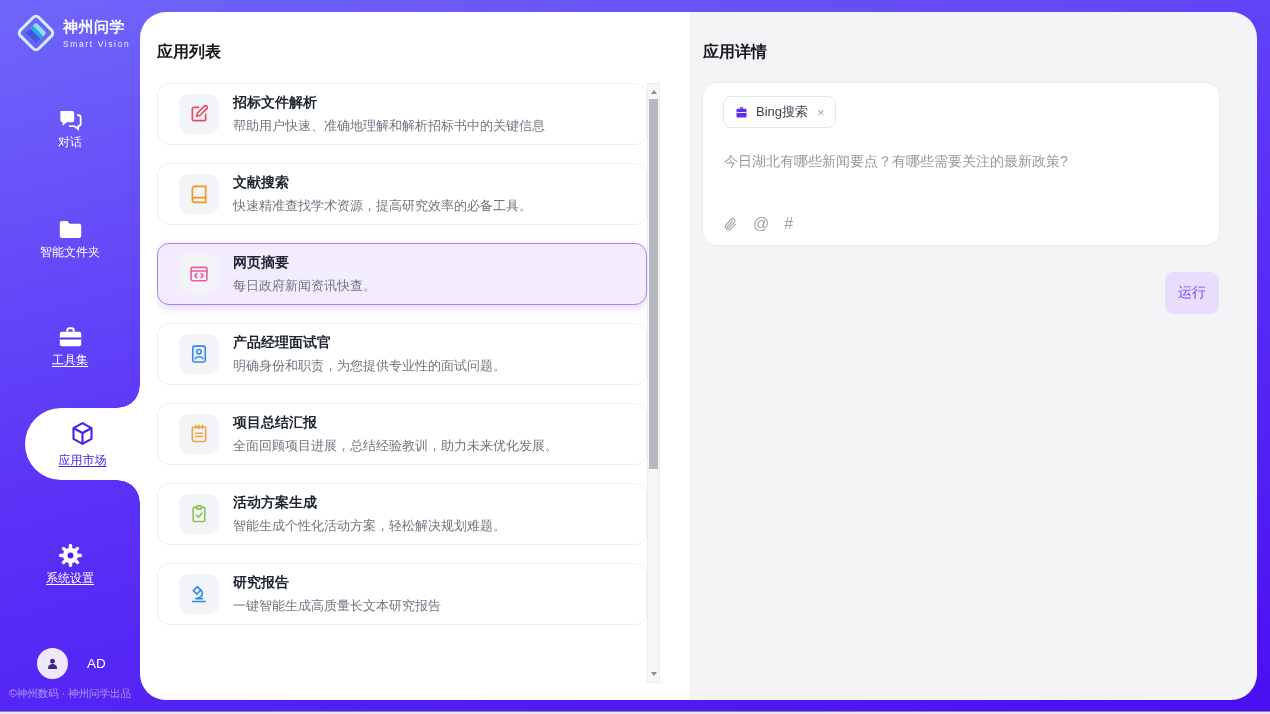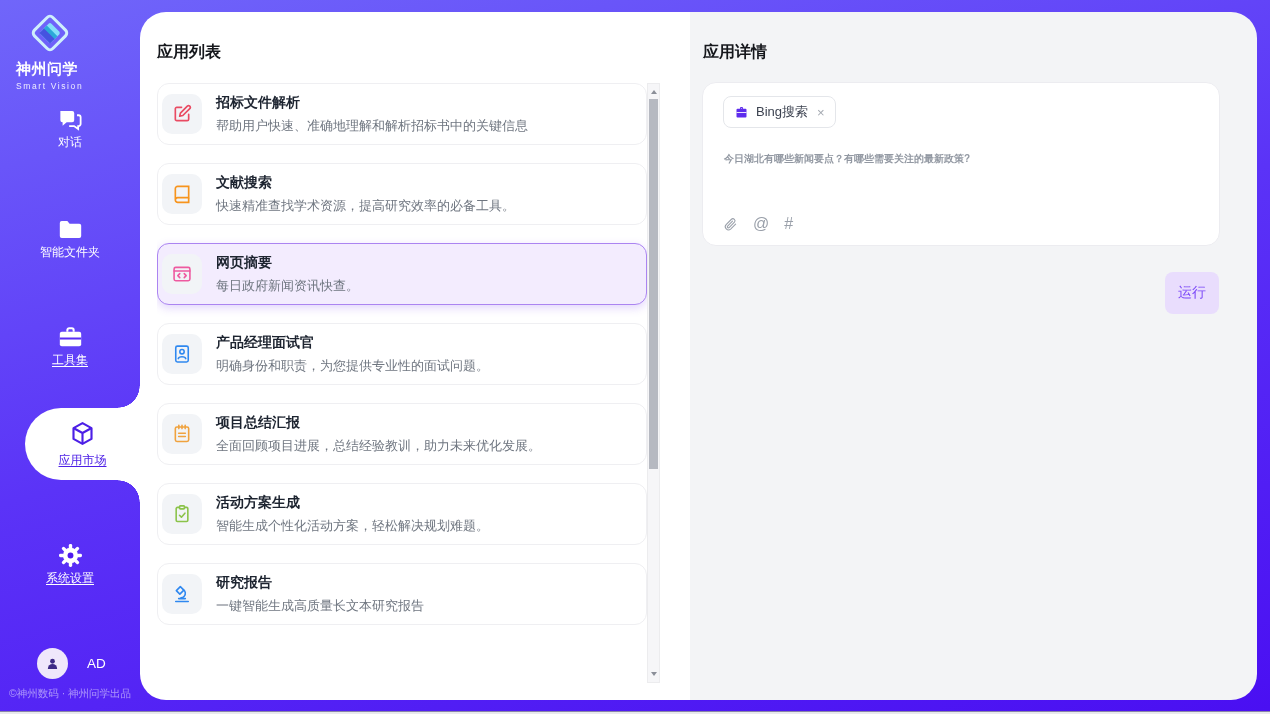--- a/index.html
+++ b/index.html
@@ -24,21 +24,21 @@
   .detail-panel { flex:1; background:#f3f4f6; position:relative; }
   .panel-title { position:absolute; top:30px; font-size:16px; font-weight:700; color:#15171c; }
   .list-panel .panel-title { left:17px; }
   .detail-panel .panel-title { left:13px; }
 
   
   .list-scroll { position:absolute; top:71px; left:17px; width:490px; height:600px; overflow:hidden; }
   .app-card {
     display:flex; align-items:center; height:62px; margin-bottom:18px;
     border:1px solid #efeff2; border-radius:12px; background:#fff;
-    padding-left:4px; cursor:pointer;
+    padding-left:21px; cursor:pointer;
   }
   .app-card.selected {
     background:#f3ecfe; border-color:#ab84f1;
     box-shadow:0 3px 10px rgba(124,63,240,.22);
   }
   .app-icon {
     width:40px; height:40px; border-radius:10px; background:#f2f4f7;
     display:flex; align-items:center; justify-content:center; flex:none;
   }
   .app-icon svg { width:20px; height:20px; display:block; }
@@ -69,38 +69,38 @@
   }
   .tool-tag {
     position:absolute; top:13px; left:20px; display:inline-flex; align-items:center; gap:7px;
     padding:6px 10px; border:1px solid #e4e6ea; border-radius:8px; background:#fff;
     font-size:13px; color:#3c4250; cursor:pointer;
   }
   .tag-icon svg { width:15px; height:15px; display:block; color:#5e2ced; }
   .tag-close { color:#a3a8b0; font-size:13px; margin-left:2px; cursor:pointer; }
   .query {
     position:absolute; top:68px; left:21px; right:20px;
-    font-size:10px; color:#9298a2; line-height:1.5; cursor:text;font-weight:bold;
+    font-size:14px; color:#9298a2; line-height:1.5; cursor:text;
   }
   .composer-tools {
     position:absolute; left:20px; bottom:13px; display:flex; align-items:center; gap:15px;
     color:#9aa0aa;
   }
   .tool-ic { display:inline-flex; align-items:center; cursor:pointer; font-size:16px; line-height:1; }
   .tool-ic svg { width:15px; height:15px; display:block; }
   .run-btn {
     position:absolute; top:260px; right:38px;
     background:#e9ddfd; color:#7b48f8; border:none; border-radius:8px;
     font-size:14px; padding:12px 13px; cursor:pointer;
     font-family:inherit;
   }
 
   
   .sidebar { position:absolute; left:0; top:0; width:140px; height:711px; z-index:3; }
-  .logo { position:absolute; top:13px; left:16px; display:flex; align-items:center; gap:7px;flex-direction:column; }
+  .logo { position:absolute; top:13px; left:16px; display:flex; align-items:center; gap:7px; }
   .logo-mark svg { width:40px; height:40px; display:block; }
   .logo-name { font-size:15px; font-weight:700; color:#fff; letter-spacing:.5px; }
   .logo-sub { font-size:8.5px; color:rgba(255,255,255,.88); letter-spacing:1.6px; margin-top:2px; }
 
   .nav-item {
     position:absolute; left:0; width:140px; display:flex; flex-direction:column;
     align-items:center; gap:1px; color:#fff; cursor:pointer;
   }
   .nav-item .nav-icon svg { width:27px; height:27px; display:block; }
   .nav-item .nav-label { font-size:12px; }

